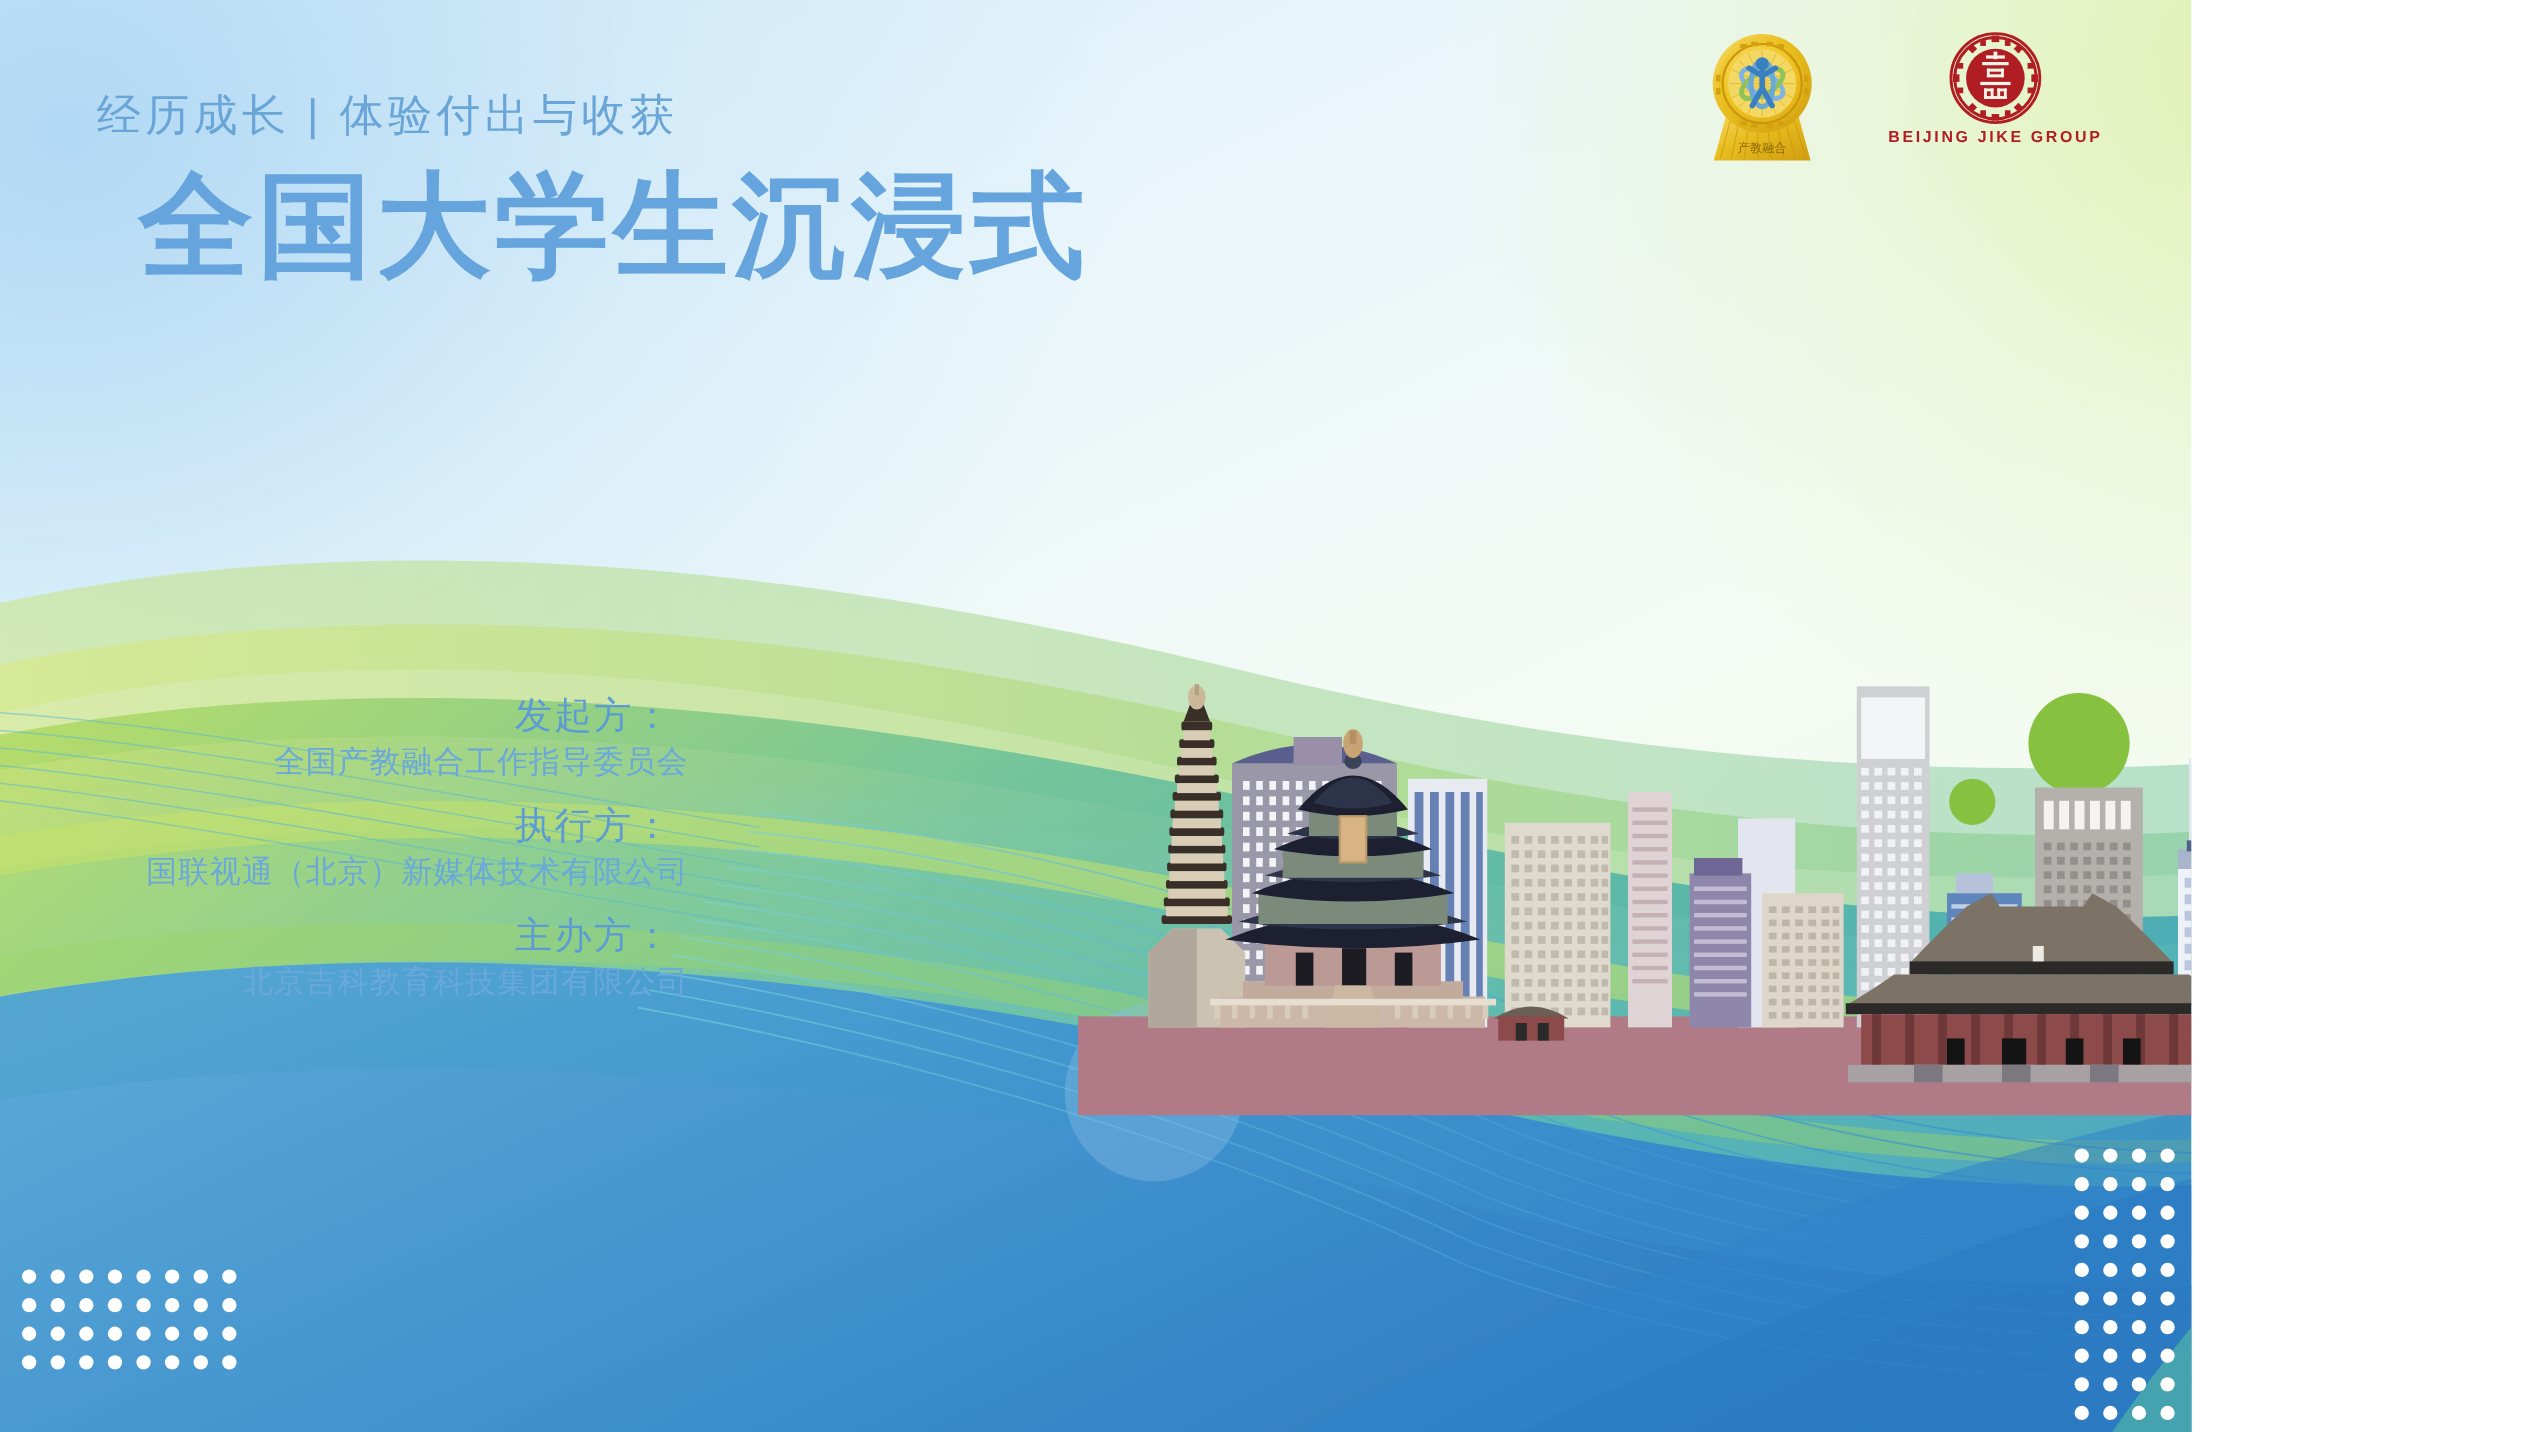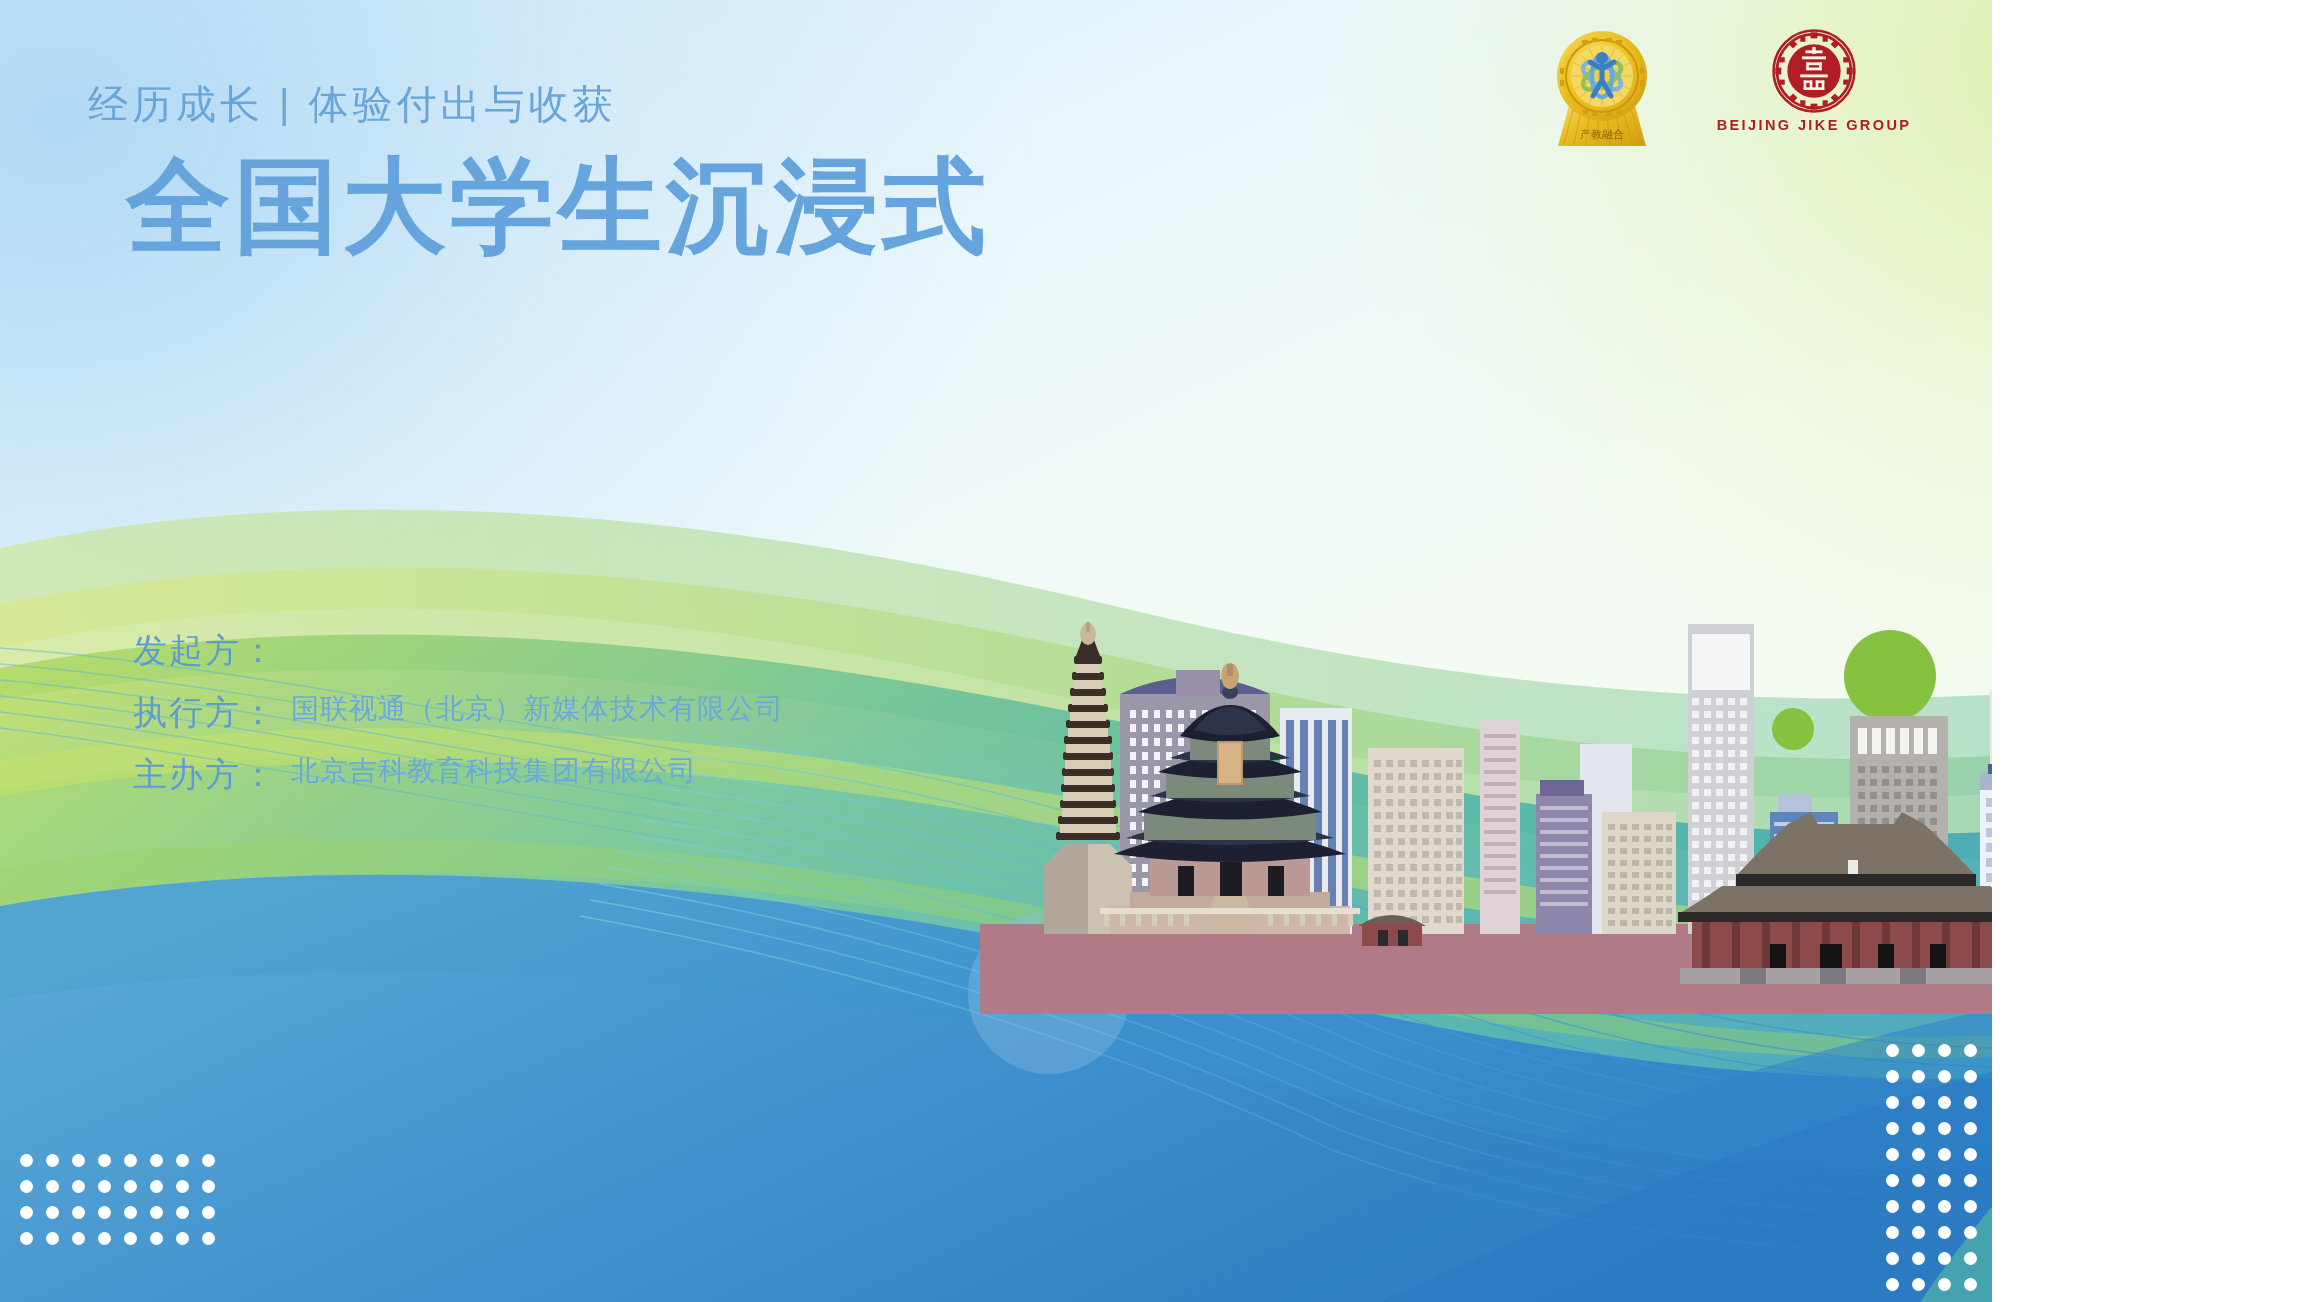--- a/index.html
+++ b/index.html
@@ -30,21 +30,21 @@
     line-height:1.12; letter-spacing:4px;
     color:#66a4dd; white-space:nowrap;
   }
   .main-title div { white-space:nowrap;margin-left:44px; }
 
   
   .org-block {
     position:absolute; left:133px; top:628px;
     display:flex; flex-direction:column; gap:16px;
   }
-  .org-row { display:flex; align-items:flex-start; }
+  .org-row { display:flex; align-items:flex-end;flex-direction:column; }
   .org-label {
     font-size:34px; color:#5d9bd5; letter-spacing:2px;
     white-space:nowrap; width:158px; flex:none;
   }
   .org-val {
     font-size:28px; color:#6aa8dc; letter-spacing:1px;
     white-space:nowrap;
   }
 
   
@@ -572,20 +572,21 @@
 
   <div class="subtitle">经历成长 | 体验付出与收获</div>
 
   <div class="main-title">
     <div>全国大学生沉浸式</div>
   </div>
 
   <div class="org-block">
     <div class="org-row">
       <span class="org-label">发起方：</span>
+      <span class="org-val">全国产教融合工作指导委员会</span>
     </div>
     <div class="org-row">
       <span class="org-label">执行方：</span>
       <span class="org-val">国联视通（北京）新媒体技术有限公司</span>
     </div>
     <div class="org-row">
       <span class="org-label">主办方：</span>
       <span class="org-val">北京吉科教育科技集团有限公司</span>
     </div>
   </div>

